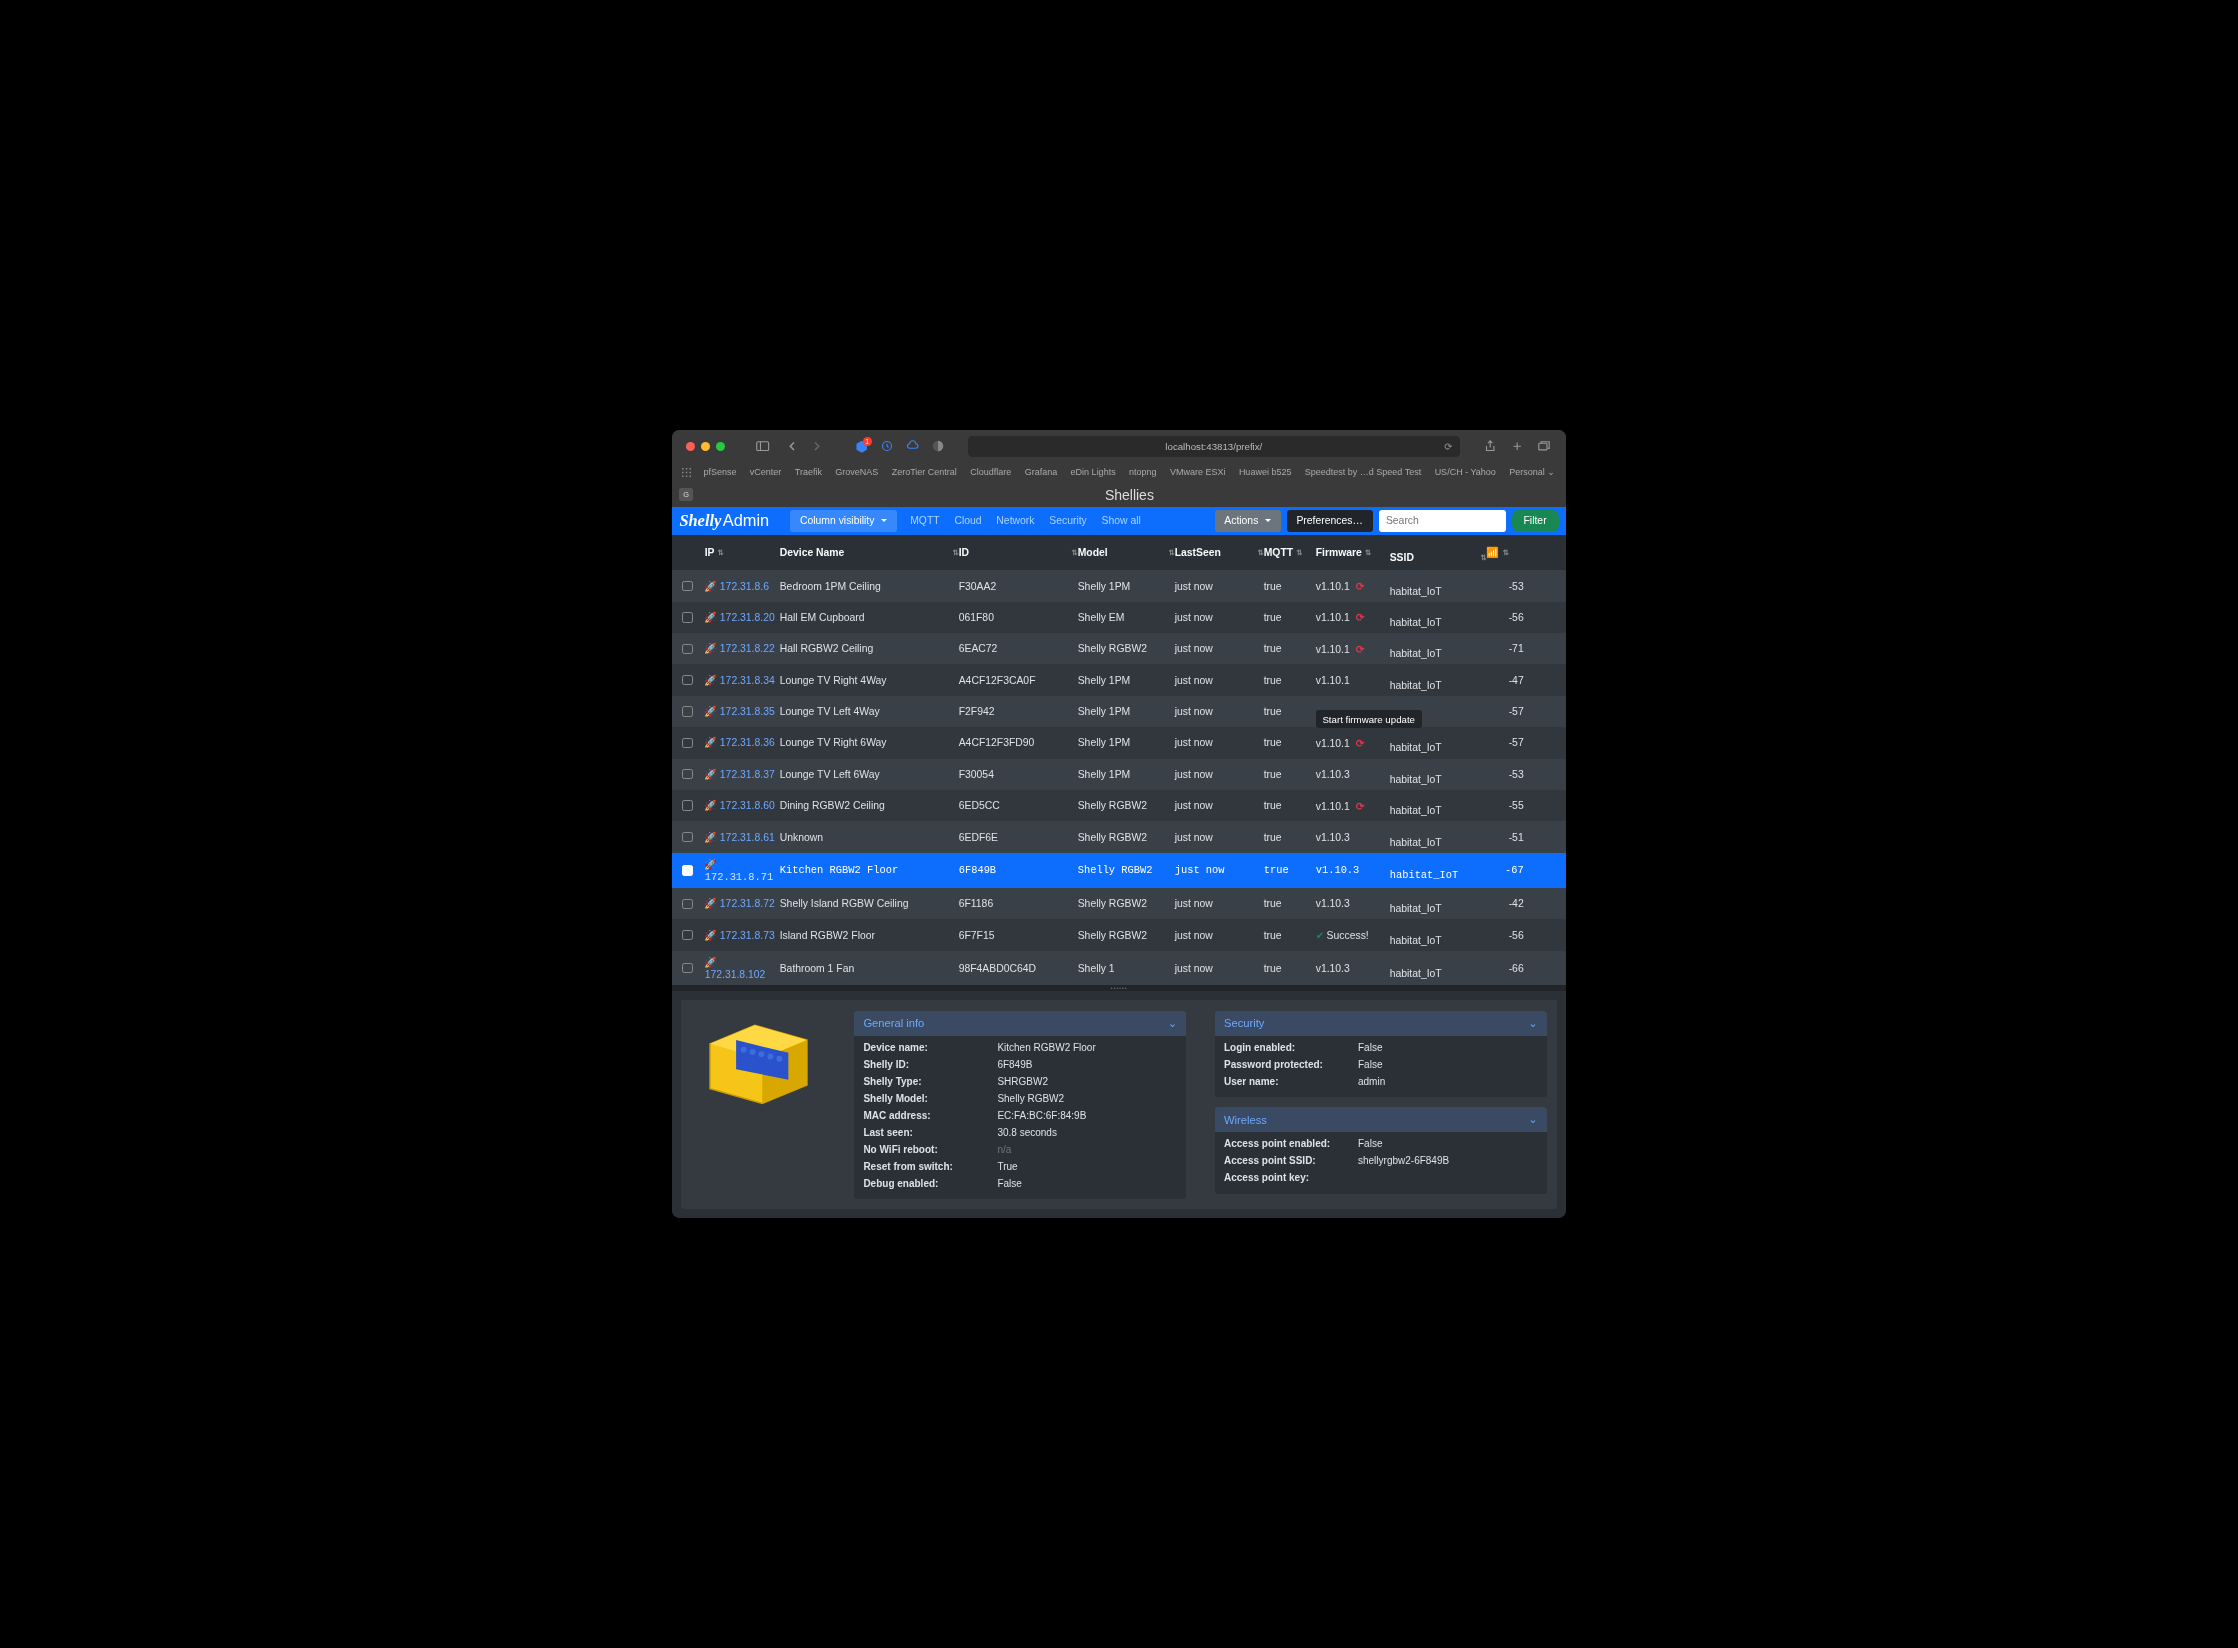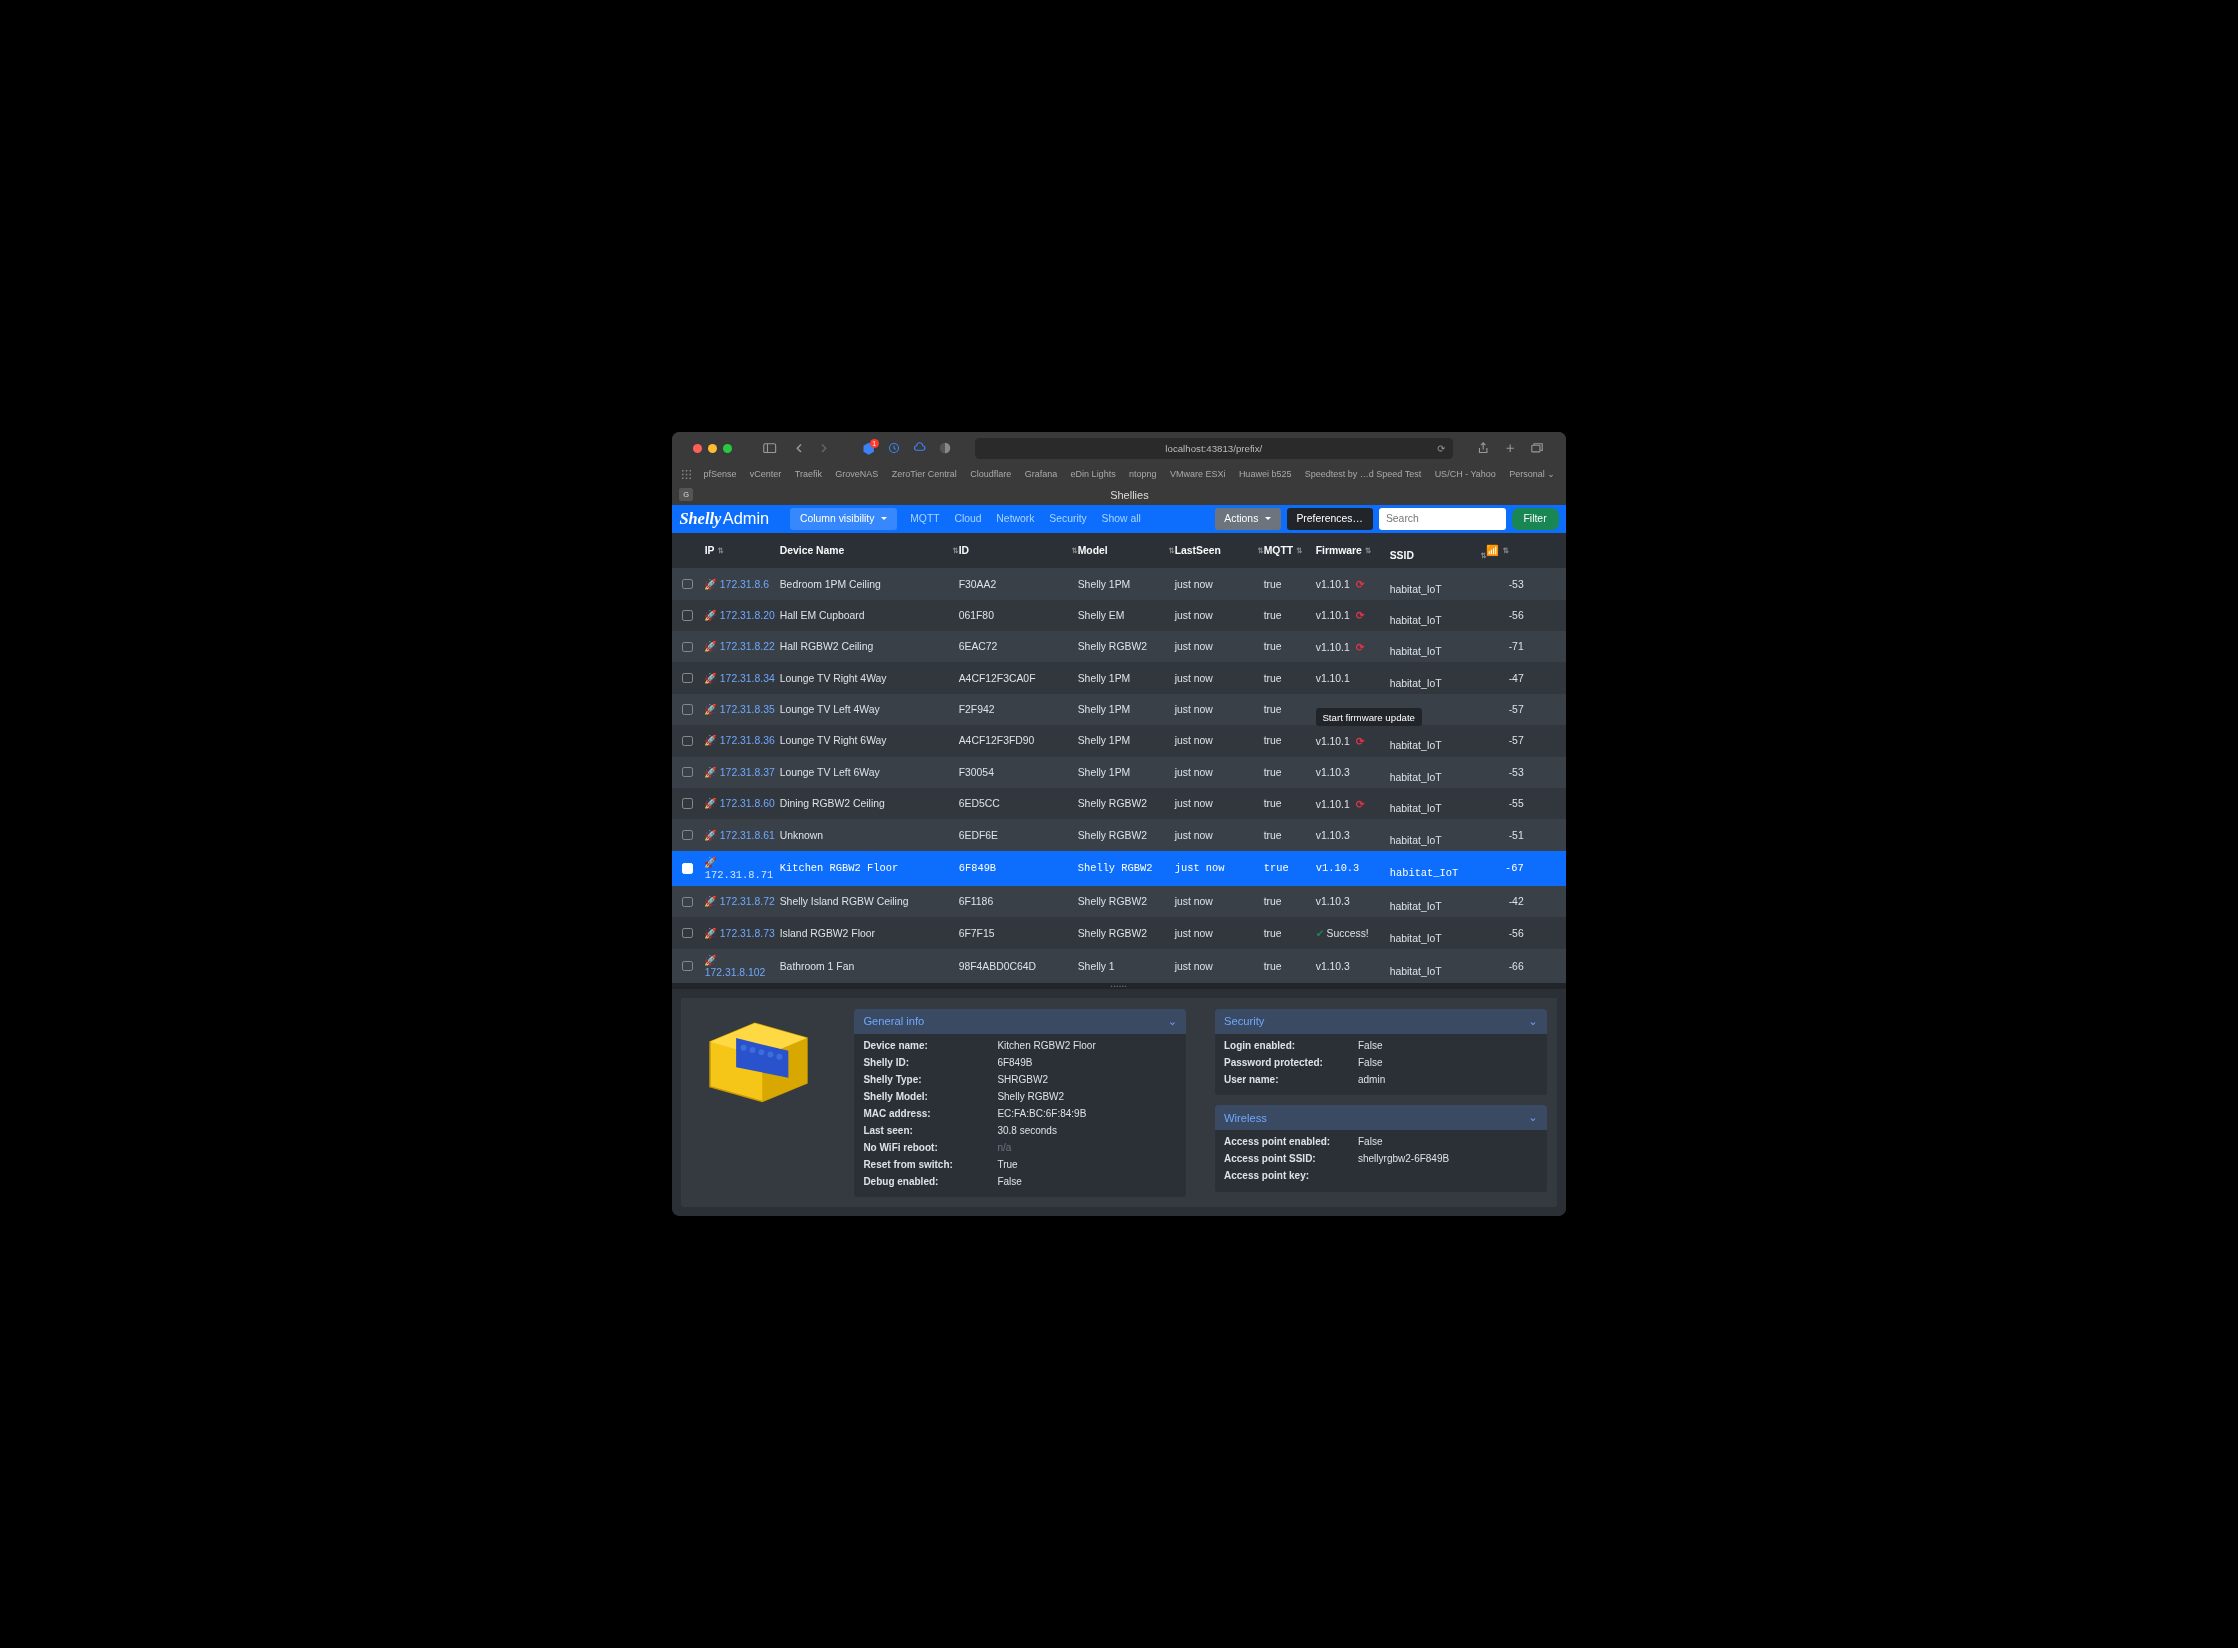--- a/index.html
+++ b/index.html
@@ -1,38 +1,38 @@
 <!DOCTYPE html>
 <html style="font-size:12px"><head>
 <meta charset="utf-8">
 <style>
 * { margin: 0; padding: 0; box-sizing: border-box; }
 body { background: #000; font-family: -apple-system, BlinkMacSystemFont, "Segoe UI", Helvetica, Arial, sans-serif; display: flex; align-items: center; justify-content: center; min-height: 100vh; padding: 30px; }
 .window { width: 894px; background: #2a2a2a; border-radius: 7.4px; overflow: hidden; box-shadow: 0 15px 45px rgba(0,0,0,0.5); }
-.titlebar { background: #3a3a3a; height: 33px; display: flex; align-items: center; padding: 0 21px; gap: 7.4px; }
+.titlebar { background: #3a3a3a; height: 33px; display: flex; align-items: center; padding: 0 14px; gap: 7.4px; }
 .traffic { display: flex; gap: 6px; }
 .dot { width: 9px; height: 9px; border-radius: 50%; }
 .dot.red { background: #ff5f57; }
 .dot.yellow { background: #febc2e; }
 .dot.green { background: #28c840; }
 .tb-icon { color: #8a8a8a; width: 16.4px; height: 16.4px; display: flex; align-items: center; justify-content: center; cursor: pointer; position: relative; }
 .tb-spacer { width: 15px; }
 .tb-nav { display: flex; gap: 7.4px; margin-left: 6px; }
 .tb-ext { display: flex; gap: 10.4px; margin-left: 22.3px; align-items: center; }
 .ext-icon { width: 15px; height: 15px; border-radius: 3px; display: flex; align-items: center; justify-content: center; }
 .badge-notif { position: absolute; top: -2.2px; right: -2.2px; background: #ff3b30; color: #fff; font-size: 6.7px; width: 9px; height: 9px; border-radius: 50%; display: flex; align-items: center; justify-content: center; }
 .urlbar { flex: 1; margin: 0 15px; background: #2a2a2a; border-radius: 4.5px; height: 21px; display: flex; align-items: center; justify-content: center; color: #bbb; font-size: 9.7px; position: relative; }
 .reload { color: #999; margin-left: 7.4px; }
 .tb-right { display: flex; gap: 10.4px; }
 .bookmarks { background: #3a3a3a; padding: 4.5px 10.4px; display: flex; align-items: center; gap: 12px; font-size: 9px; color: #aaa; }
 .bm-item { cursor: pointer; white-space: nowrap; }
 .bm-grid { width: 10.4px; height: 10.4px; display: flex; align-items: center; justify-content: center; }
 .tabbar { background: #3a3a3a; display: flex; align-items: center; }
 .tab-g { width: 13.4px; height: 13.4px; background: #555; border-radius: 2.2px; color: #ddd; font-size: 7.4px; display: flex; align-items: center; justify-content: center; margin-left: 7.4px; }
-.tab { flex: 1; text-align: center; color: #ddd; font-size: 11px; padding: 4.5px 0; }
+.tab { flex: 1; text-align: center; color: #ddd; font-size: 14px; padding: 4.5px 0; }
 .app-header { background: #0d6efd; display: flex; align-items: center; padding: 3px 7.4px; gap: 6px; }
 .brand { color: #fff; font-size: 16.4px; display: flex; align-items: baseline; gap: 1.5px; margin-right: 15px; }
 .brand-script { font-family: cursive; font-style: italic; font-weight: bold; }
 .brand-admin { font-weight: 500; }
 .hdr-btn { background: rgba(255,255,255,0.18); color: #fff; border: none; padding: 5.2px 9.7px; border-radius: 3px; font-size: 10.4px; cursor: pointer; display: flex; align-items: center; gap: 3.7px; }
 .hdr-link { color: #aad4ff; padding: 5.2px 7.4px; font-size: 10.4px; cursor: pointer; }
 .hdr-flex { flex: 1; }
 .hdr-actions { background: #6c757d; color: #fff; border: none; padding: 5.2px 9.7px; border-radius: 3px; font-size: 10.4px; cursor: pointer; display: flex; align-items: center; gap: 3.7px; }
 .hdr-prefs { background: #212529; color: #fff; border: none; padding: 5.2px 9.7px; border-radius: 3px; font-size: 10.4px; cursor: pointer; }
 .search { background: #fff; border: none; padding: 5.2px 7.4px; border-radius: 3px; font-size: 10.4px; width: 127px; }

